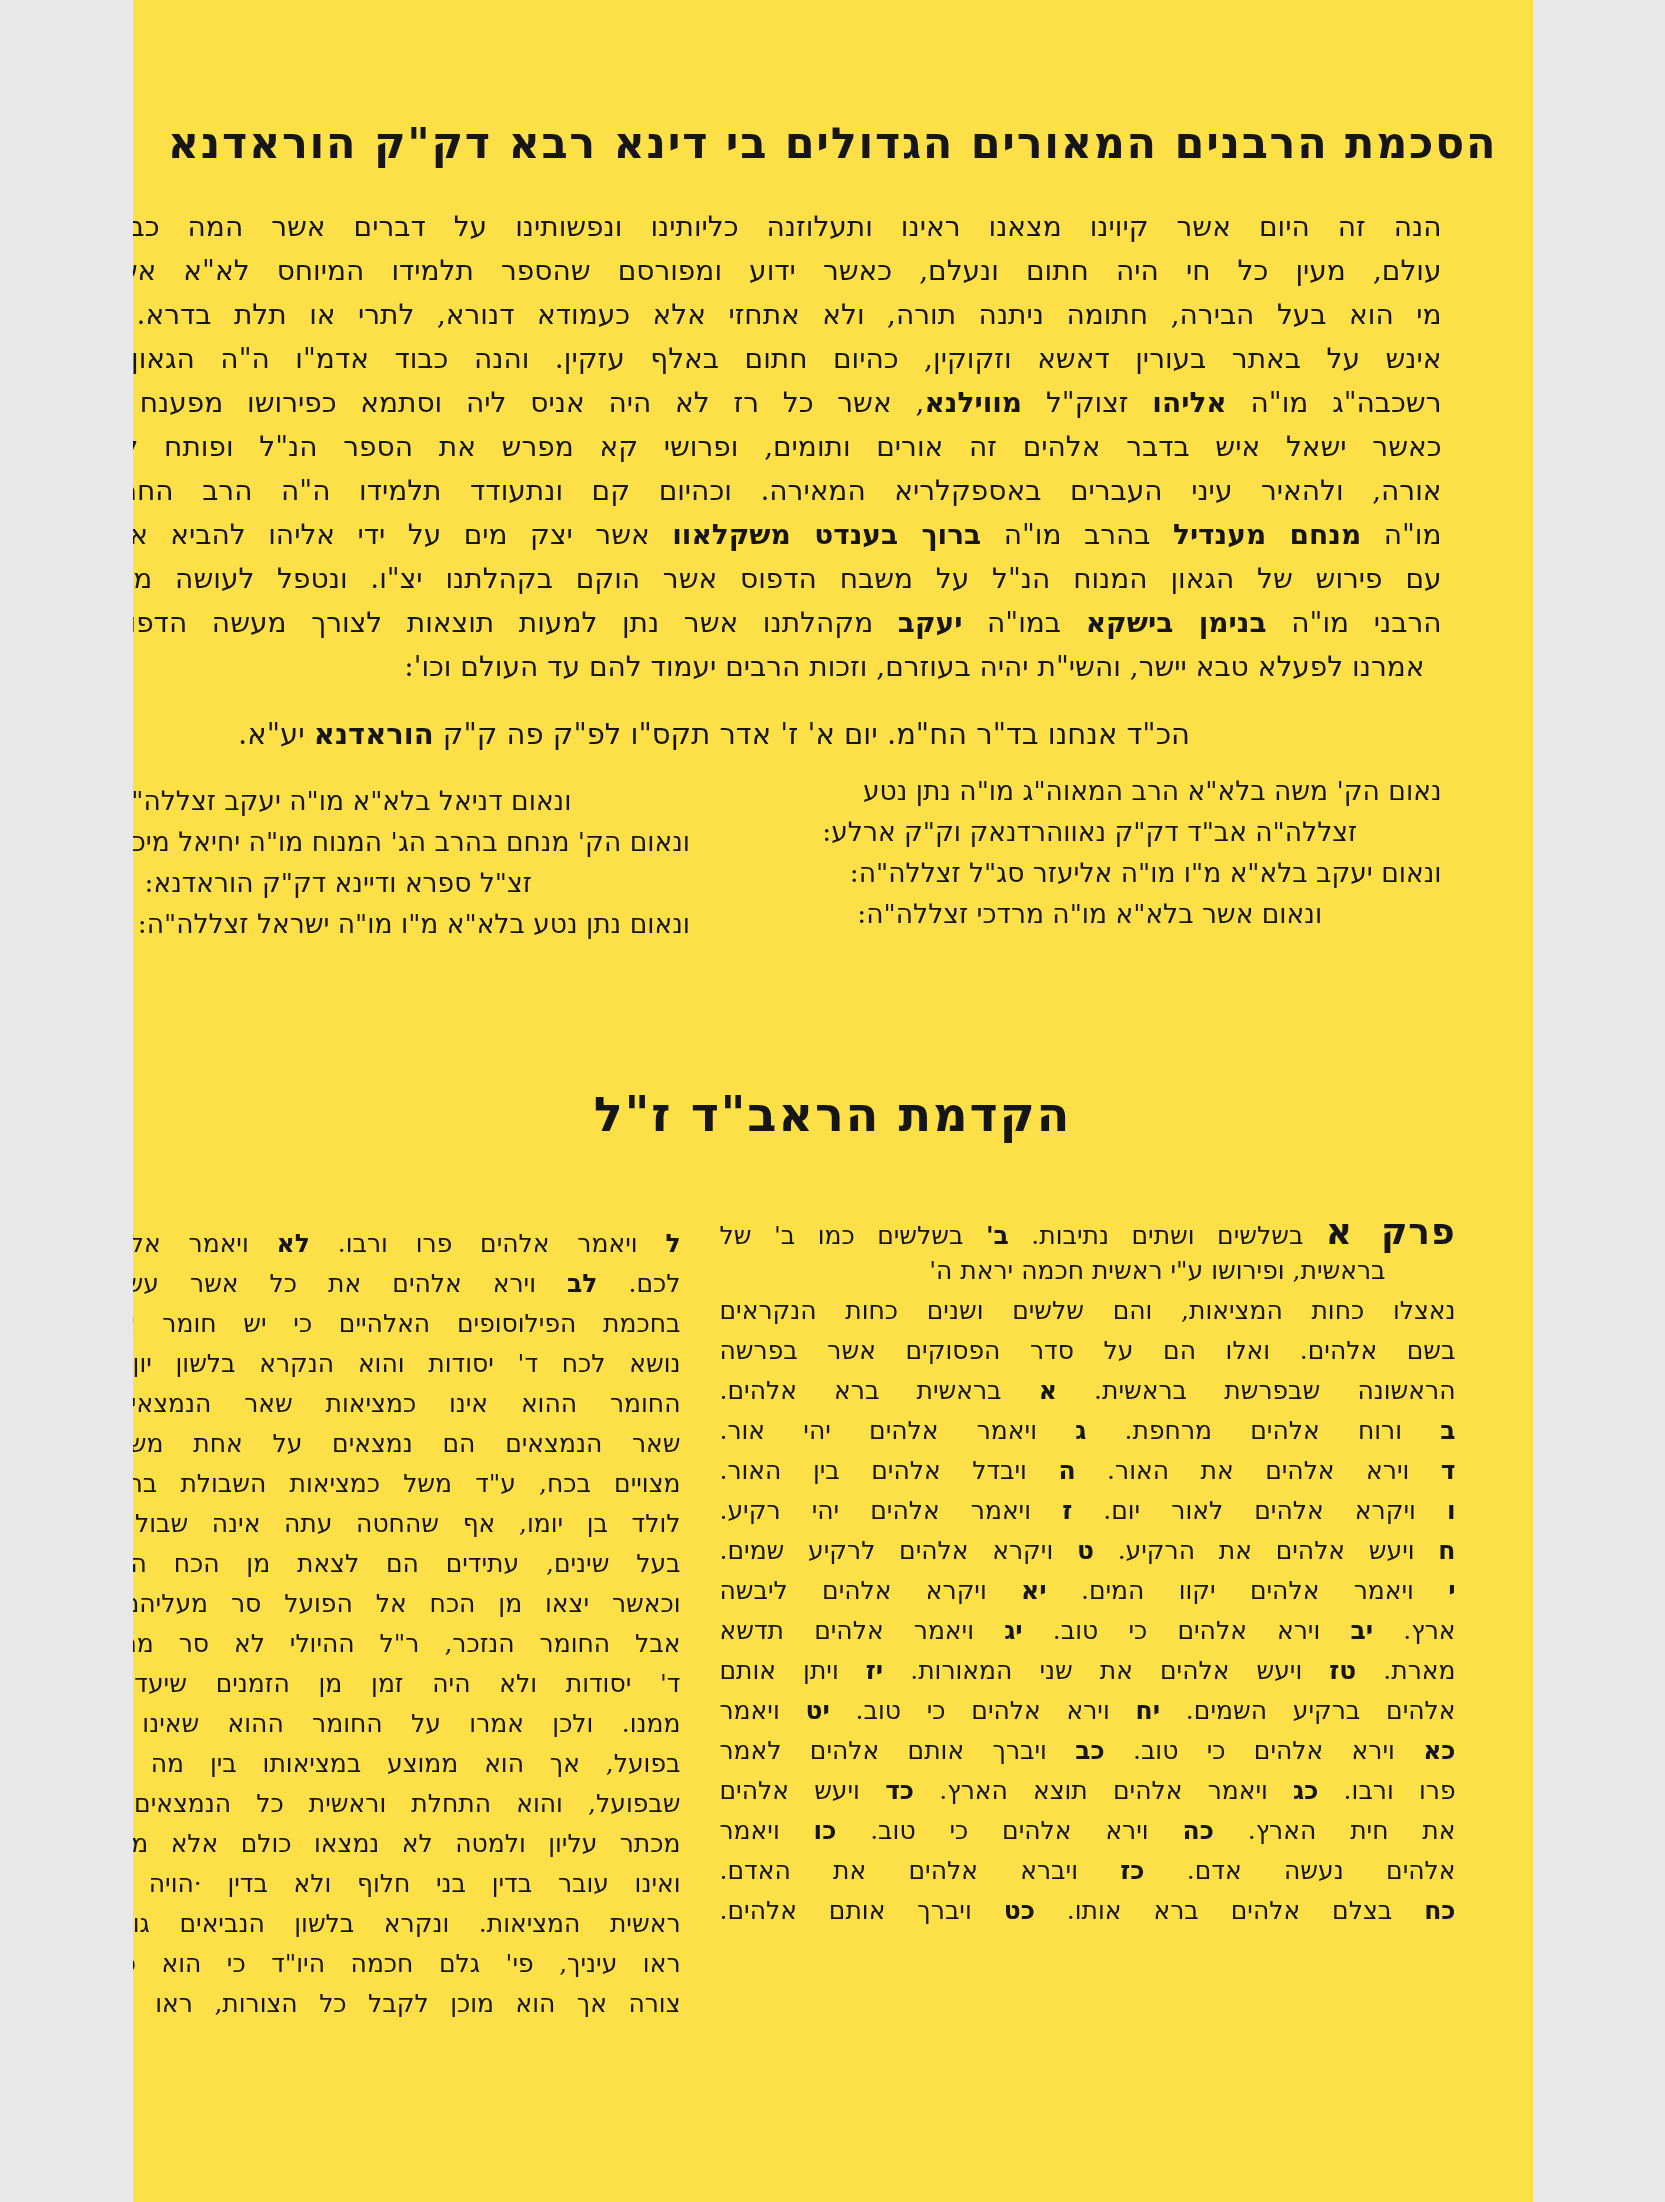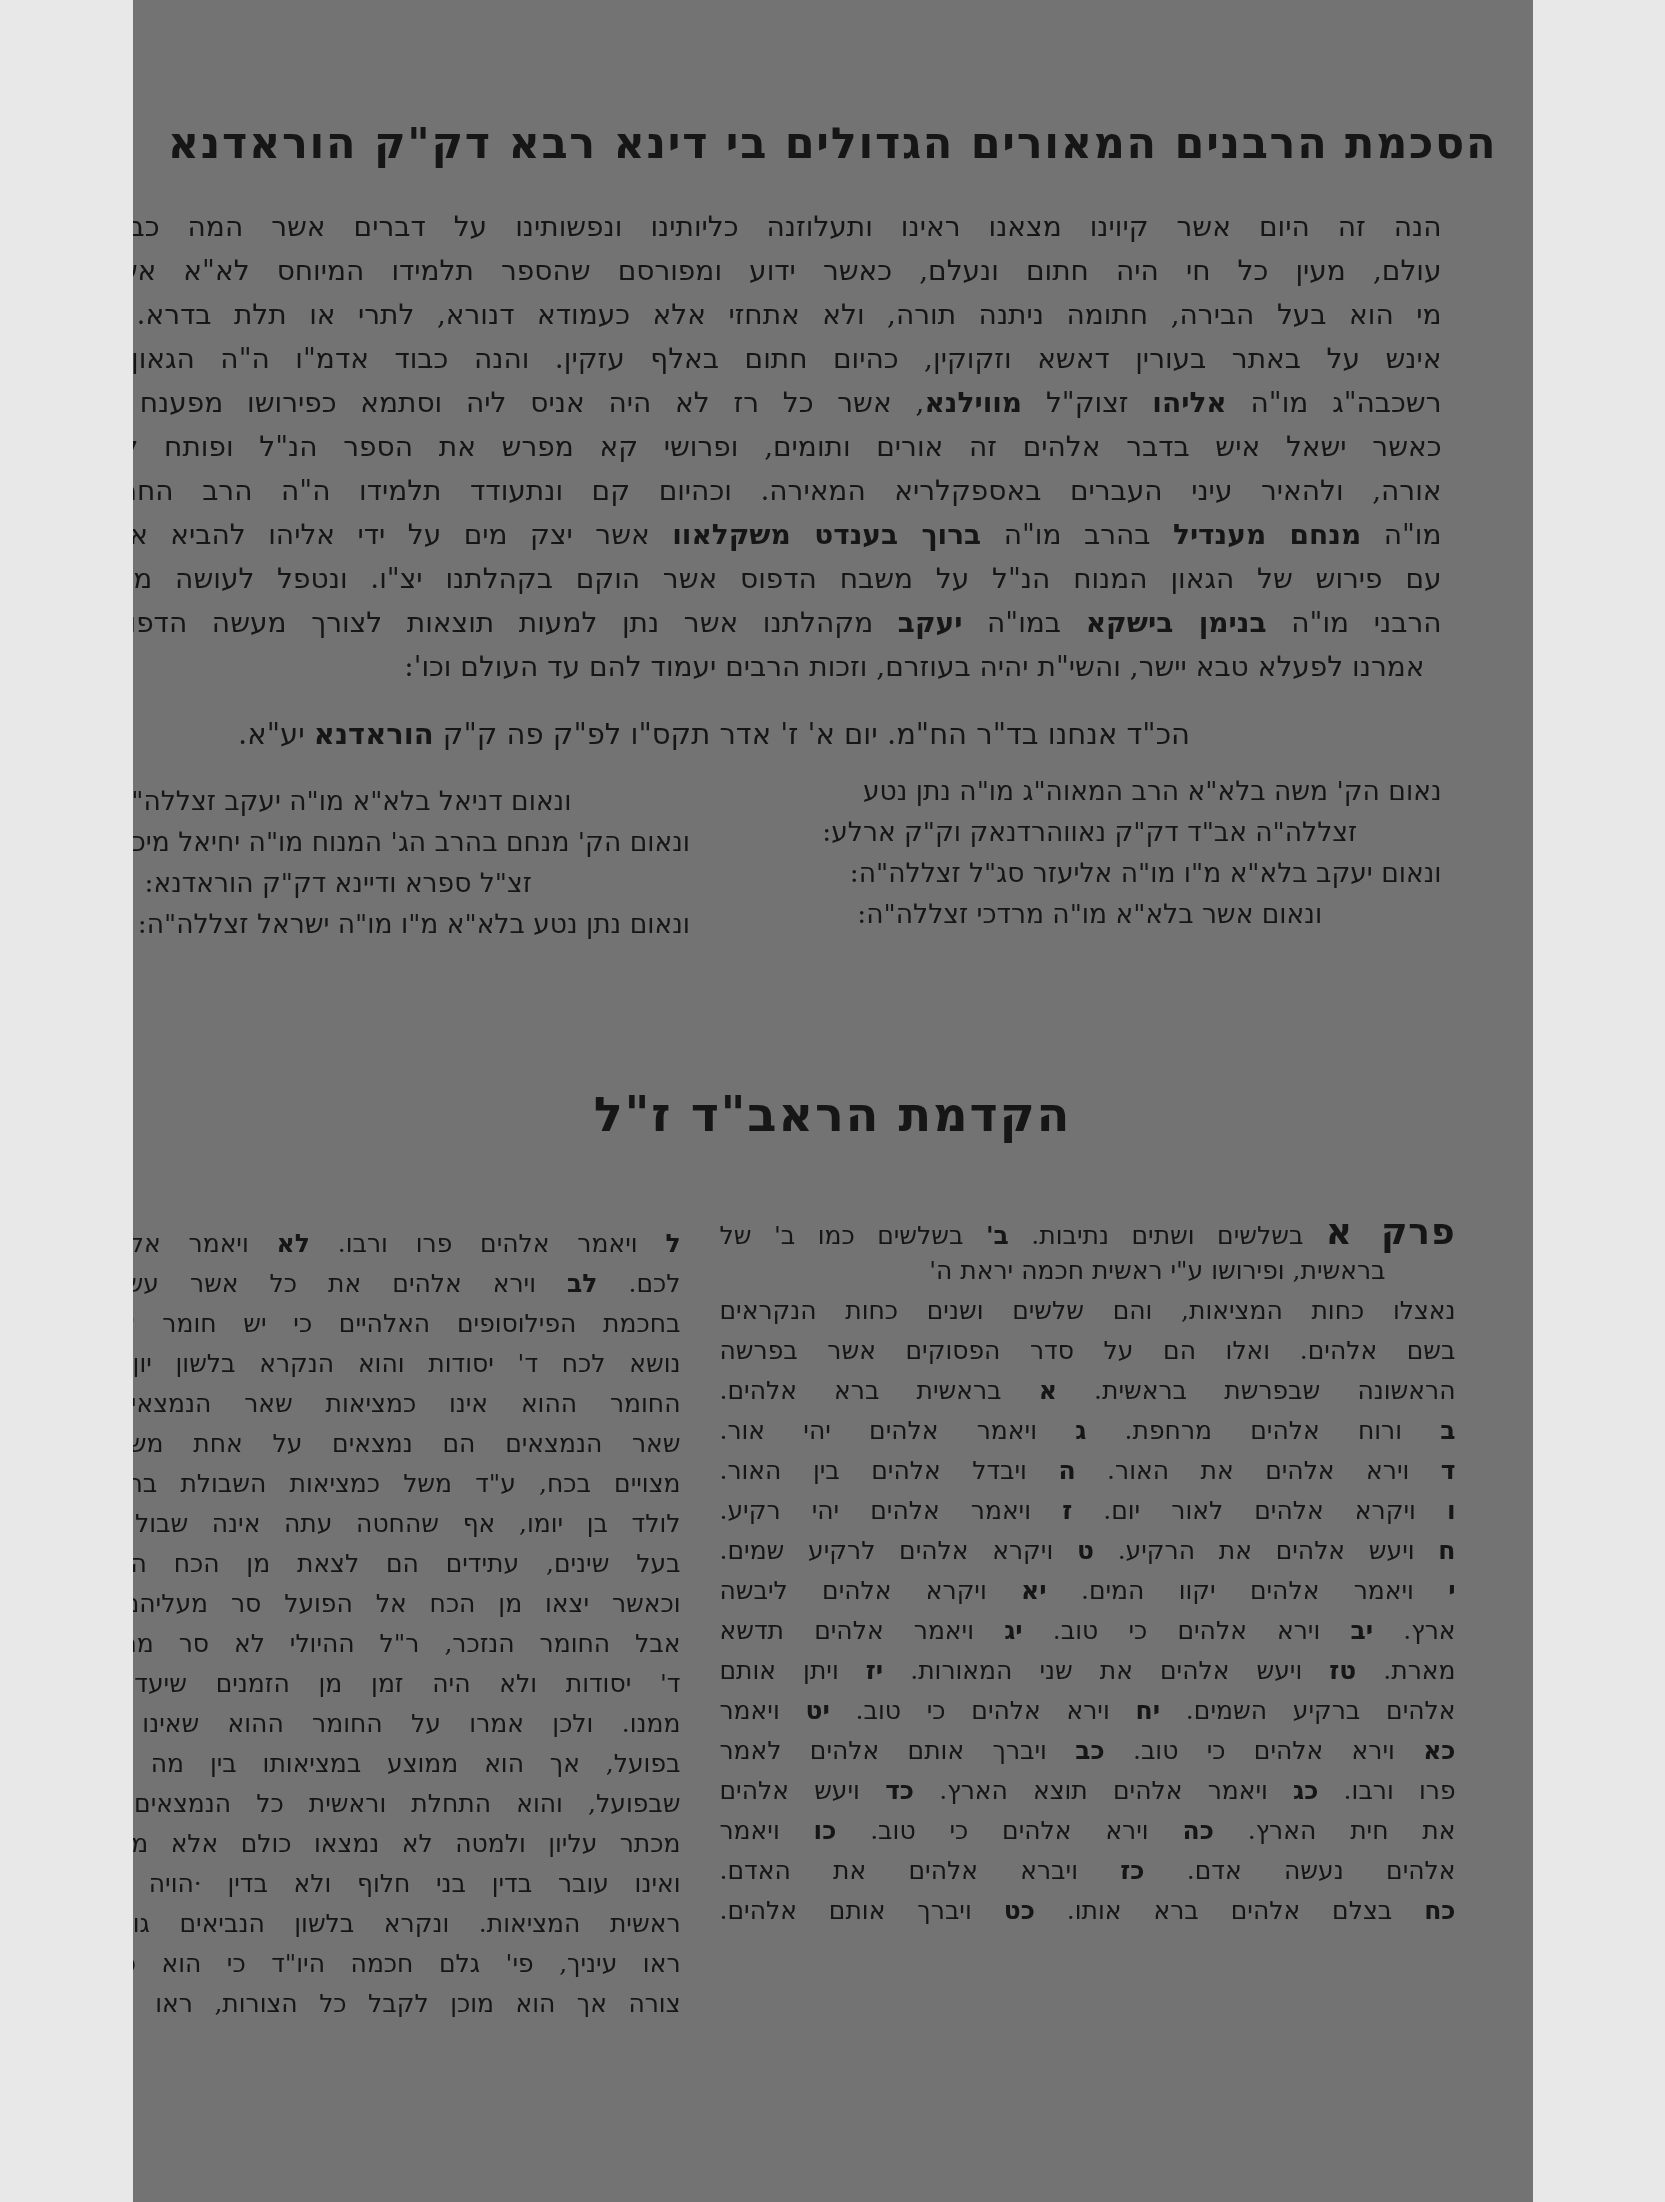--- a/index.html
+++ b/index.html
@@ -1,20 +1,20 @@
 <!DOCTYPE html>
 <html lang="he" style="font-size:13.7px"><head>
 <meta charset="utf-8">
 <style>
   html,body{margin:0;padding:0;background:#e8e8e8;}
   .page{
     position:relative;
     width:1400px;height:2203px;
     margin:0 auto;
-    background:#737373;
+    background:#fde047;
     color:#161616;
     direction:rtl;
     font-family:"DejaVu Serif","DejaVu Sans",serif;
     overflow:hidden;
   }
   .title1{
     position:absolute;top:118px;right:0;left:0;margin:0;
     text-align:center;font-size:43px;font-weight:bold;letter-spacing:1.7px;
   }
   .title2{

